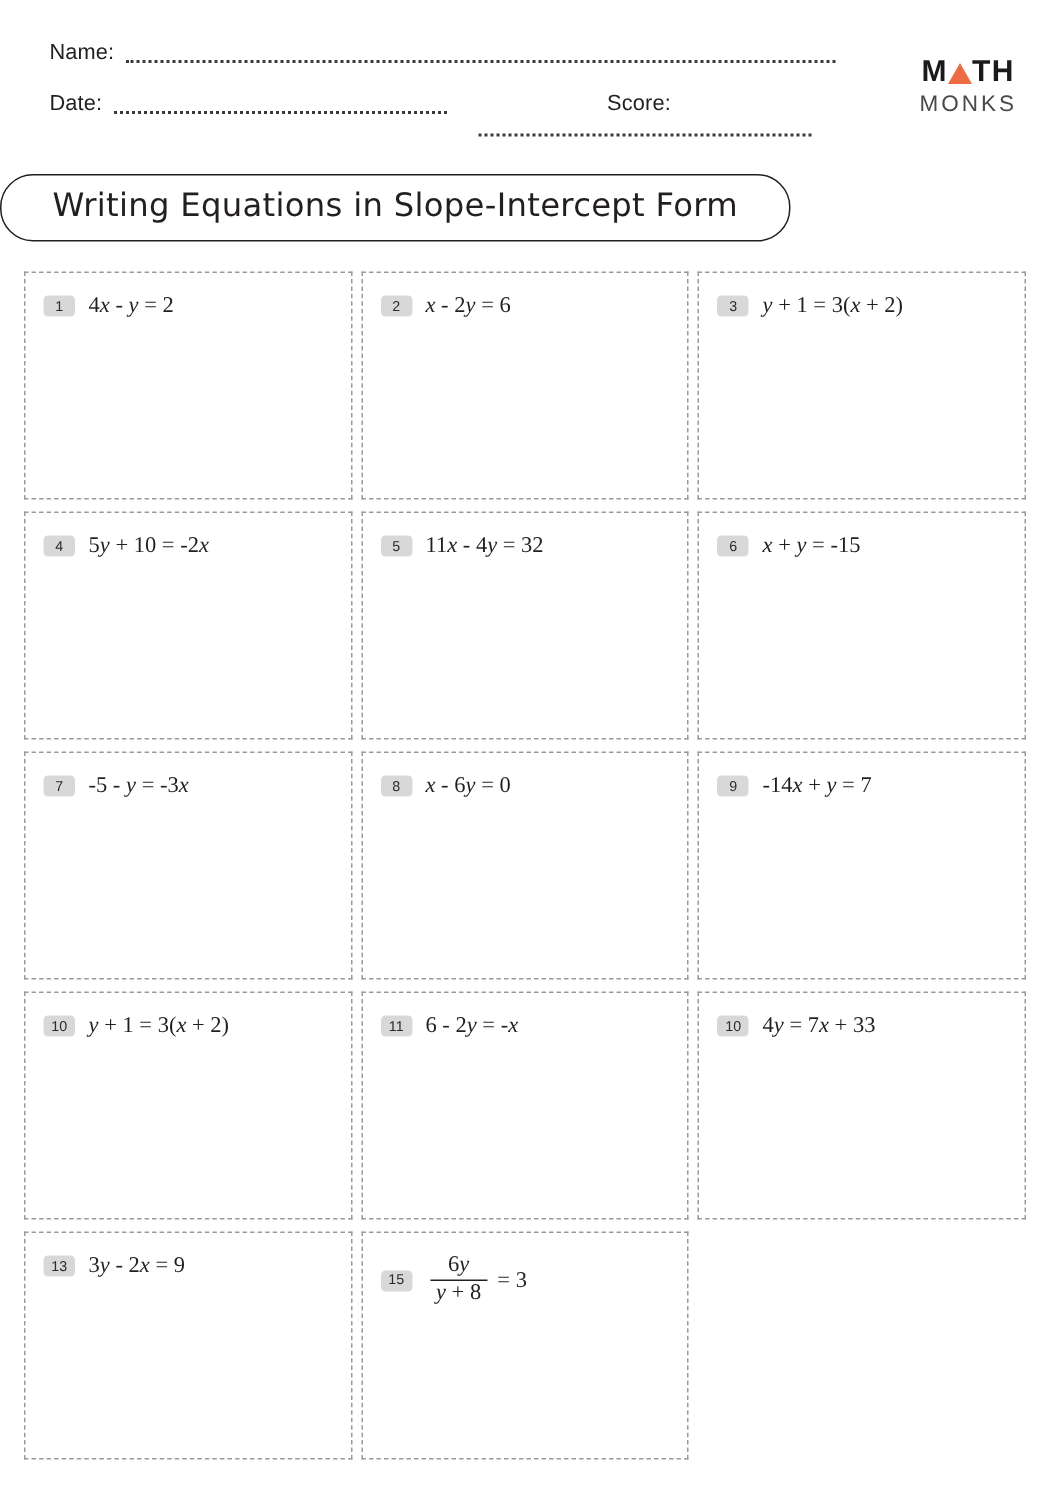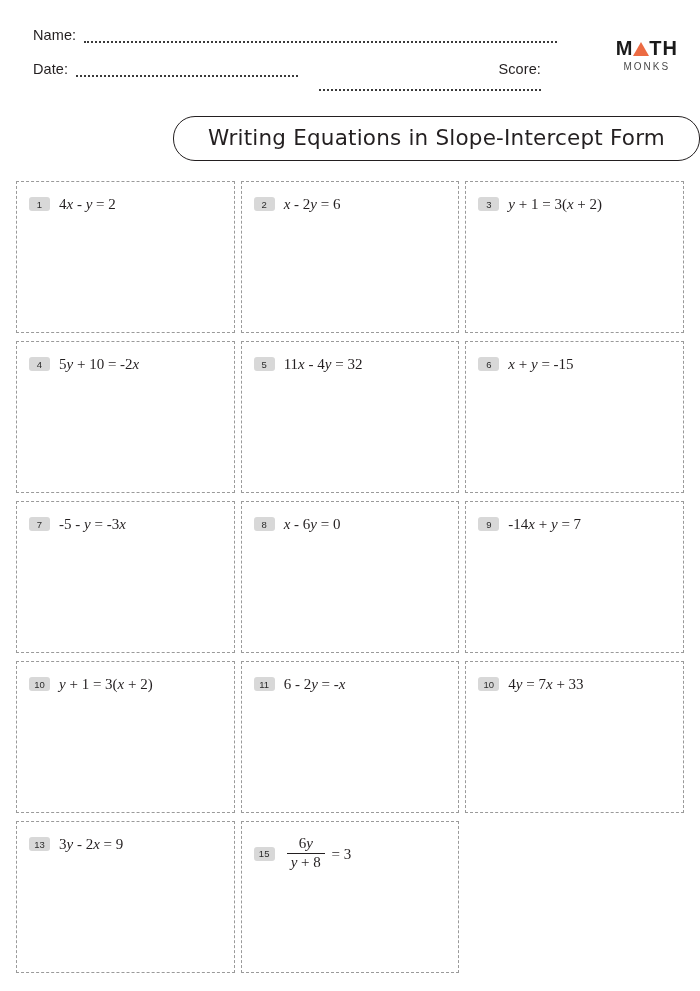--- a/index.html
+++ b/index.html
@@ -18,21 +18,21 @@
 
   
   .header {
     position: relative;
     height: 110px;
     padding: 0;
   }
   .field-row {
     position: absolute;
     display: flex;
-    align-items: flex-end;
+    align-items: center;
   }
   .field-label {
     font-size: 14.5px;
     font-weight: 400;
     letter-spacing: .1px;
     color: #231f20;
     line-height: 1;
     white-space: nowrap;
   }
   .field-line {
@@ -73,31 +73,31 @@
     width: 0;
     height: 0;
     border-left: 8px solid transparent;
     border-right: 8px solid transparent;
     border-bottom: 14px solid #ec6b43;
     margin: 0 0px;
     position: relative;
     top: 1px;
   }
   .logo-bottom {
-    font-size: 10px;
+    font-size: 15px;
     font-weight: 400;
     letter-spacing: 2px;
     color: #4a4a4a;
     margin-top: 4px;
   }
 
   
   .title-wrap {
     display: flex;
-    justify-content: flex-end;
+    justify-content: flex-start;
     margin-top: 6px;
   }
   .title-banner {
     border: 1.6px solid #231f20;
     border-radius: 22px;
     padding: 8px 34px 10px 34px;
     font-size: 21.5px;
     letter-spacing: .2px;
     color: #231f20;
     white-space: nowrap;

